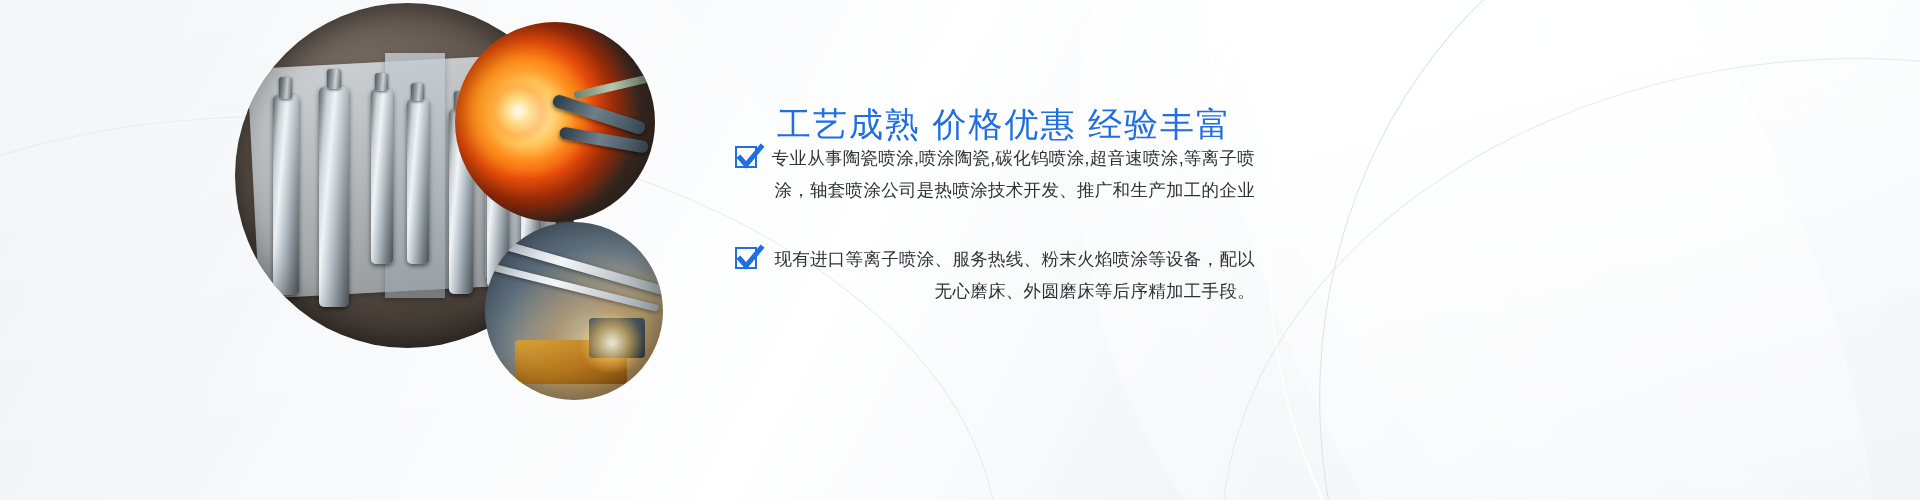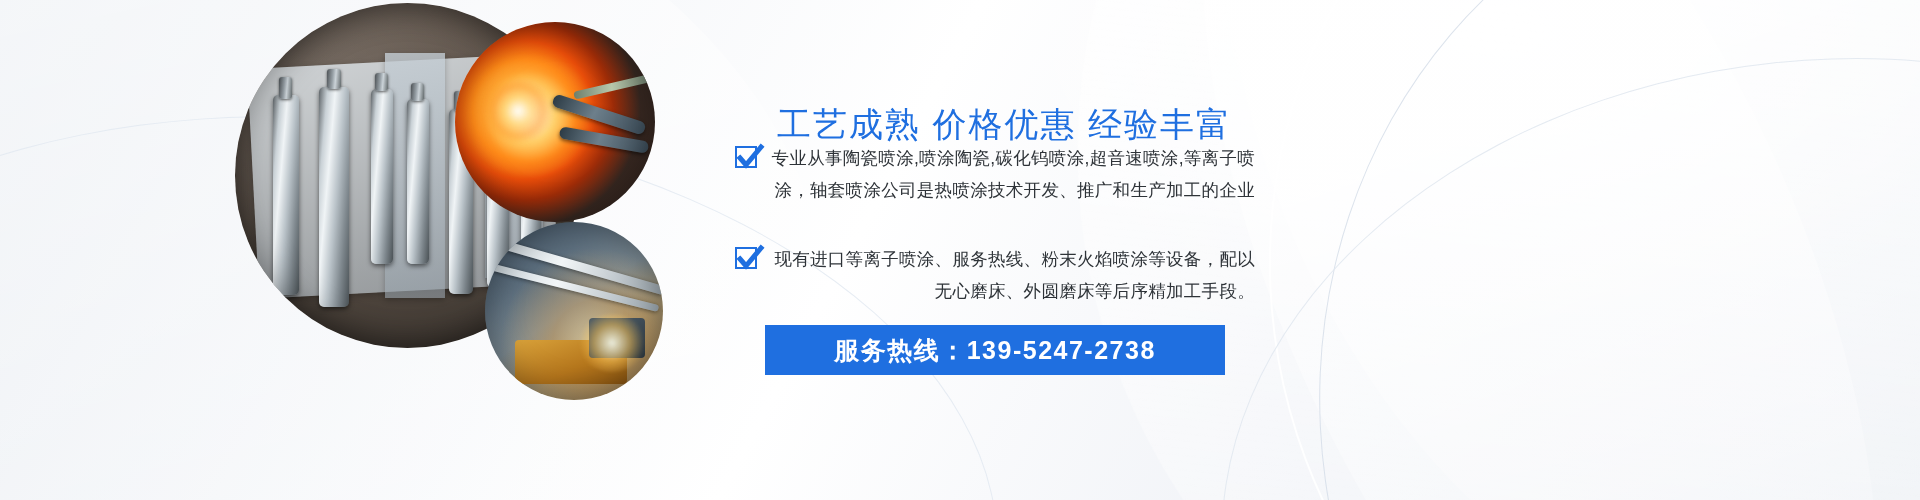--- a/index.html
+++ b/index.html
@@ -321,19 +321,16 @@
 
     <div class="bullet-row" id="bullet-2">
       <span class="check-icon">
         <svg width="30" height="30" viewBox="0 0 30 30">
           <path d="M5 15 L11 22 L26 4" stroke="#1f6fe0" stroke-width="5" fill="none" stroke-linecap="square"></path>
         </svg>
       </span>
       <span class="bullet-text">现有进口等离子喷涂、服务热线、粉末火焰喷涂等设备，配以无心磨床、外圆磨床等后序精加工手段。</span>
     </div>
 
-    <div id="phone-bar">
-      <span id="phone-text">服务热线：139-5247-2738</span>
-    </div>
 
   </div>
 
 </div>
 
 </body></html>

